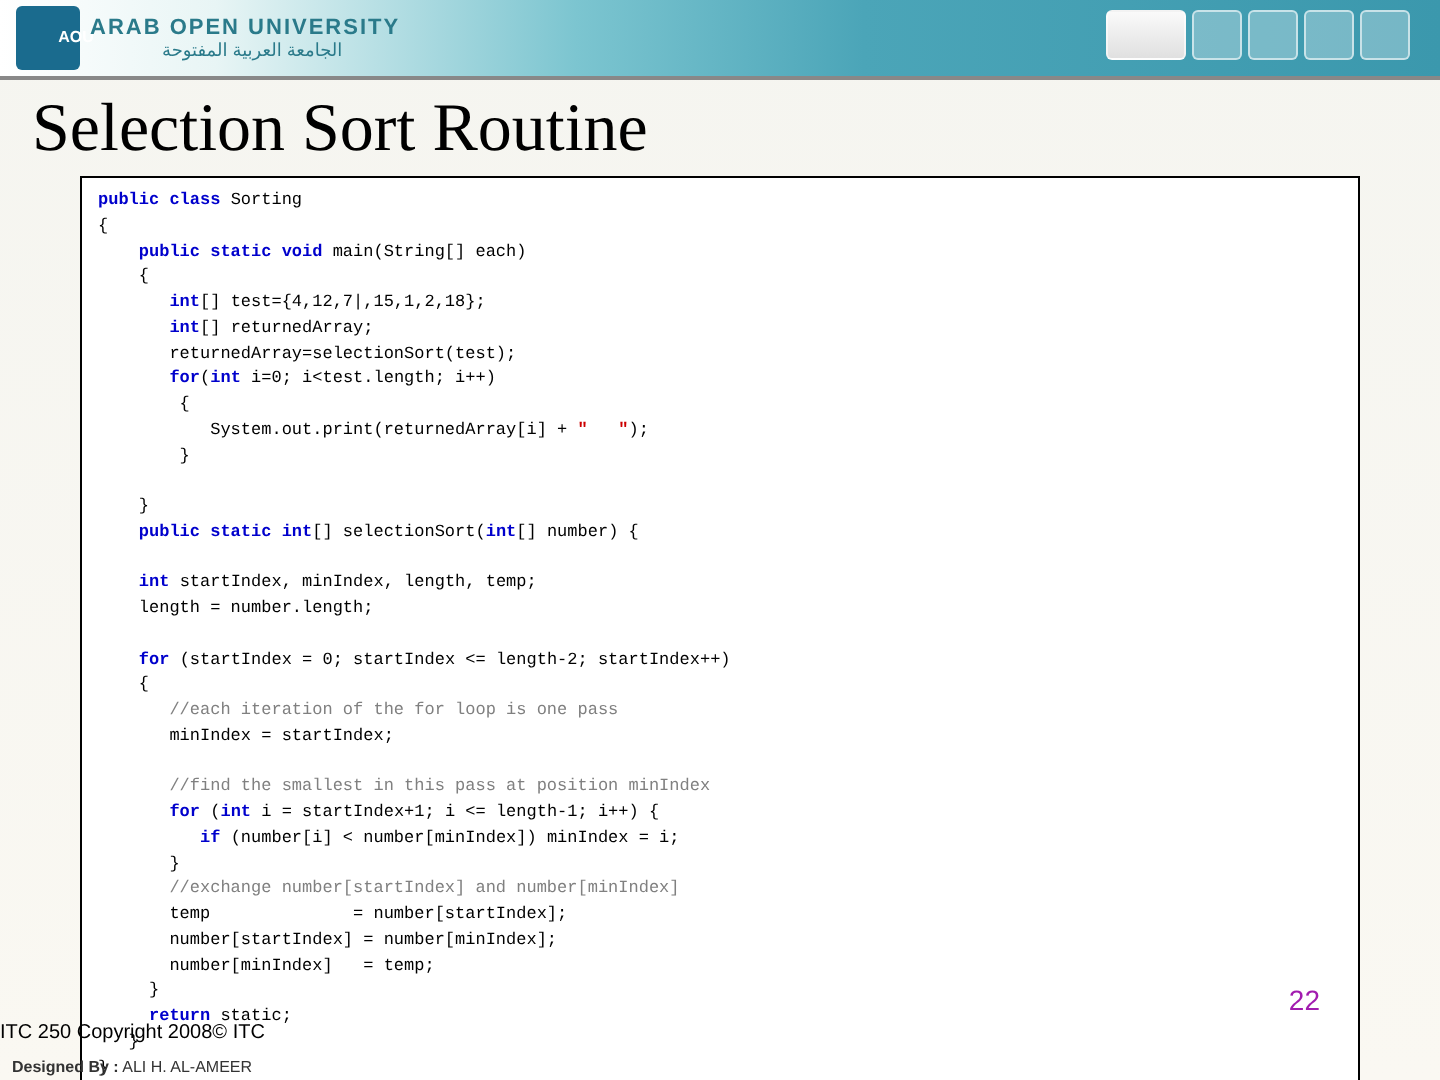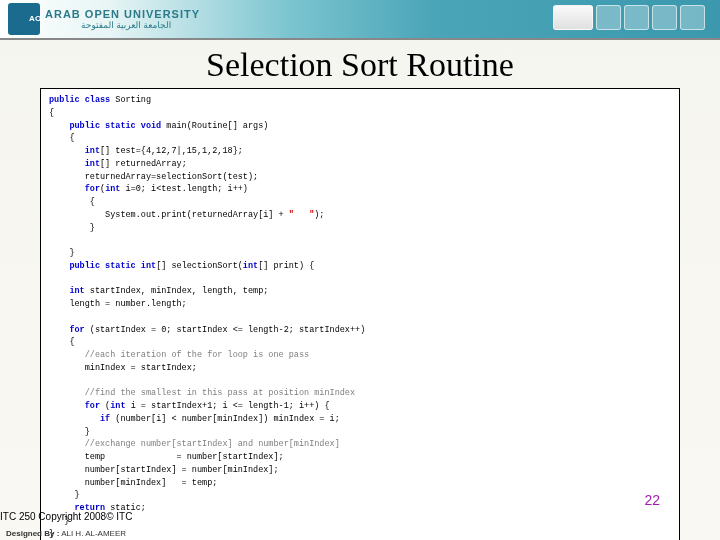--- a/index.html
+++ b/index.html
@@ -65,27 +65,27 @@
       font-weight: bold;
       letter-spacing: 1px;
       line-height: 1.1;
     }
     .logo-arabic {
       font-size: 9px;
       color: #2a7a8a;
       margin-left: 36px;
     }
     .title {
-      text-align: center;
       font-size: 34px;
       font-family: "Times New Roman", serif;
       color: #000;
       margin-top: 6px;
       margin-bottom: 4px;
       font-weight: normal;
+      margin-left: 16px;
     }
     .code-box {
       margin: 0 40px;
       background: #fff;
       border: 1px solid #000;
       padding: 5px 8px;
       font-family: "Courier New", monospace;
       font-size: 8.5px;
       line-height: 1.5;
       white-space: pre;
@@ -137,32 +137,32 @@
     <div class="header-sq"></div>
     <div class="header-sq"></div>
     <div class="header-sq"></div>
   </div>
 </div>
 
 <h1 class="title">Selection Sort Routine</h1>
 
 <div class="code-box"><span class="kw-blue">public class</span><span> Sorting</span>
 <span>{</span>
-<span class="kw-blue">    public static void</span><span> main(Routine[] args)</span>
+<span class="kw-blue">    public static void</span><span> main(String[] each)</span>
 <span>    {</span>
 <span class="kw-blue">       int</span><span>[] test={4,12,7|,15,1,2,18};</span>
 <span class="kw-blue">       int</span><span>[] returnedArray;</span>
 <span>       returnedArray=selectionSort(test);</span>
 <span class="kw-blue">       for</span><span>(</span><span class="kw-blue">int</span><span> i=0; i&lt;test.length; i++)</span>
 <span>        {</span>
 <span>           System.out.print(returnedArray[i] + </span><span class="str-red">"   "</span><span>);</span>
 <span>        }</span>
 <span></span>
 <span>    }</span>
-<span class="kw-blue">    public static int</span><span>[] selectionSort(</span><span class="kw-blue">int</span><span>[] print) {</span>
+<span class="kw-blue">    public static int</span><span>[] selectionSort(</span><span class="kw-blue">int</span><span>[] number) {</span>
 <span></span>
 <span class="kw-blue">    int</span><span> startIndex, minIndex, length, temp;</span>
 <span>    length = number.length;</span>
 <span></span>
 <span class="kw-blue">    for</span><span> (startIndex = 0; startIndex &lt;= length-2; startIndex++)</span>
 <span>    {</span>
 <span class="comment">       //each iteration of the for loop is one pass</span>
 <span>       minIndex = startIndex;</span>
 <span></span>
 <span class="comment">       //find the smallest in this pass at position minIndex</span>

